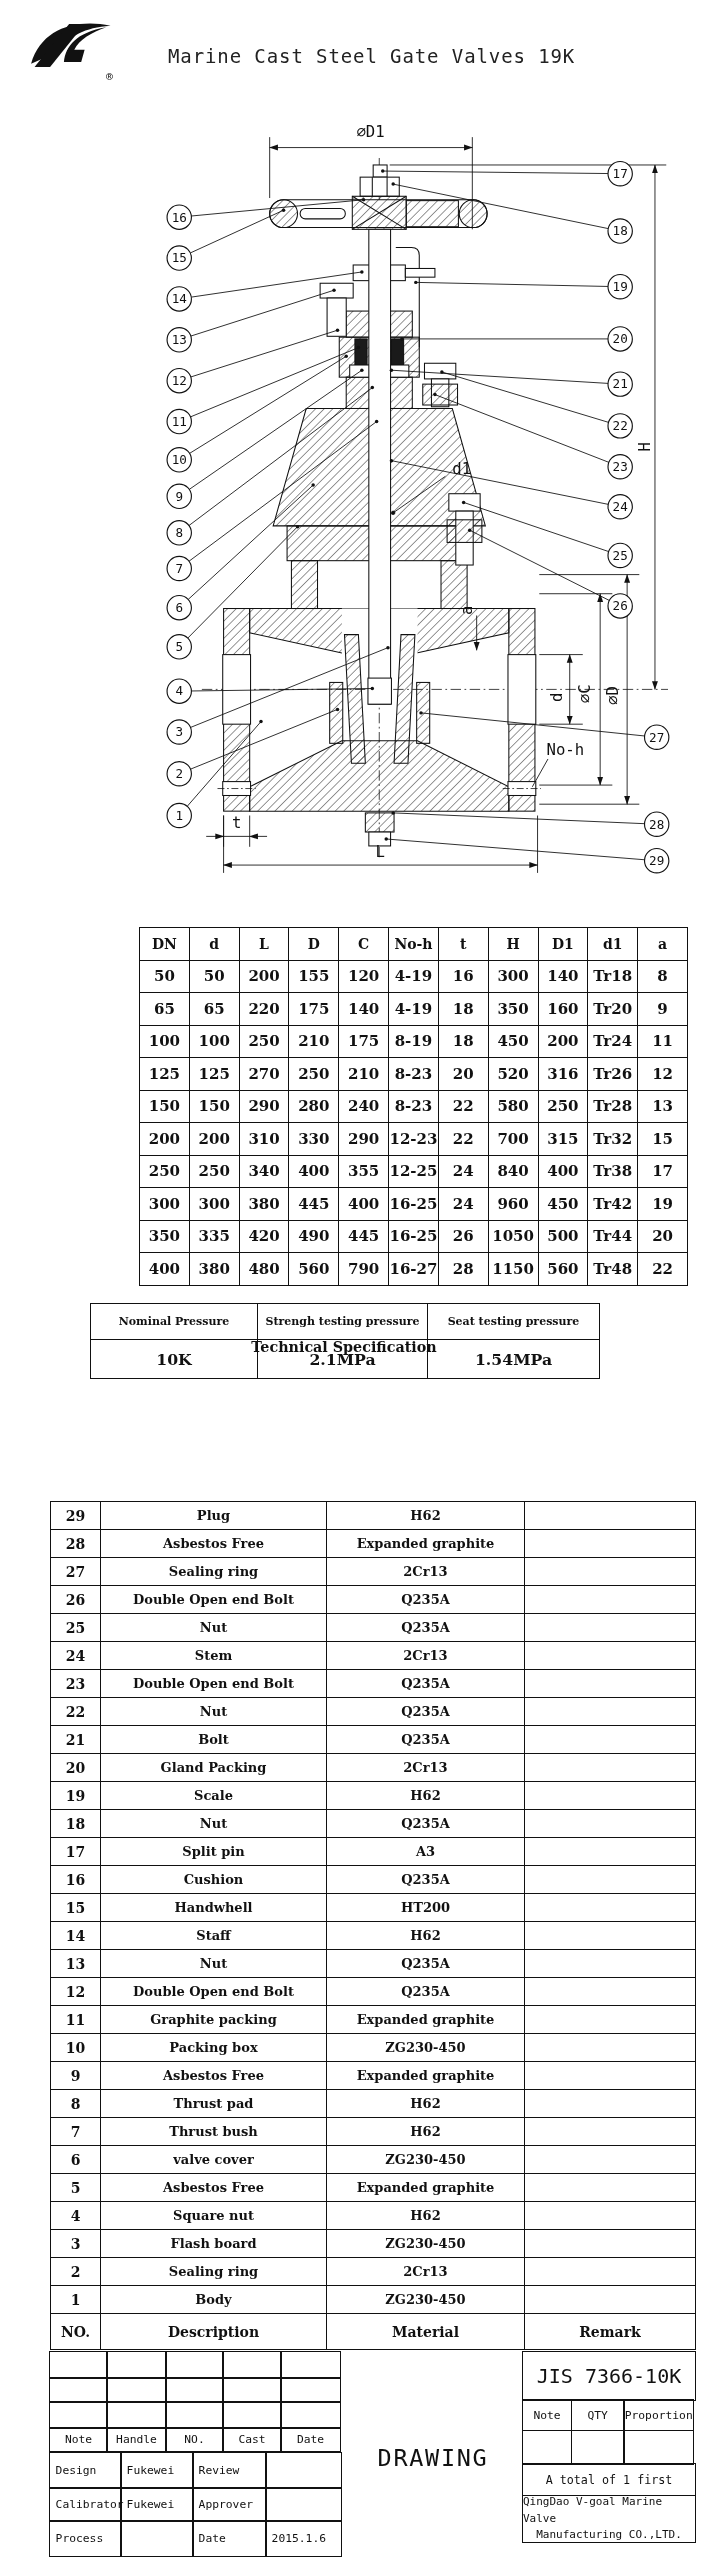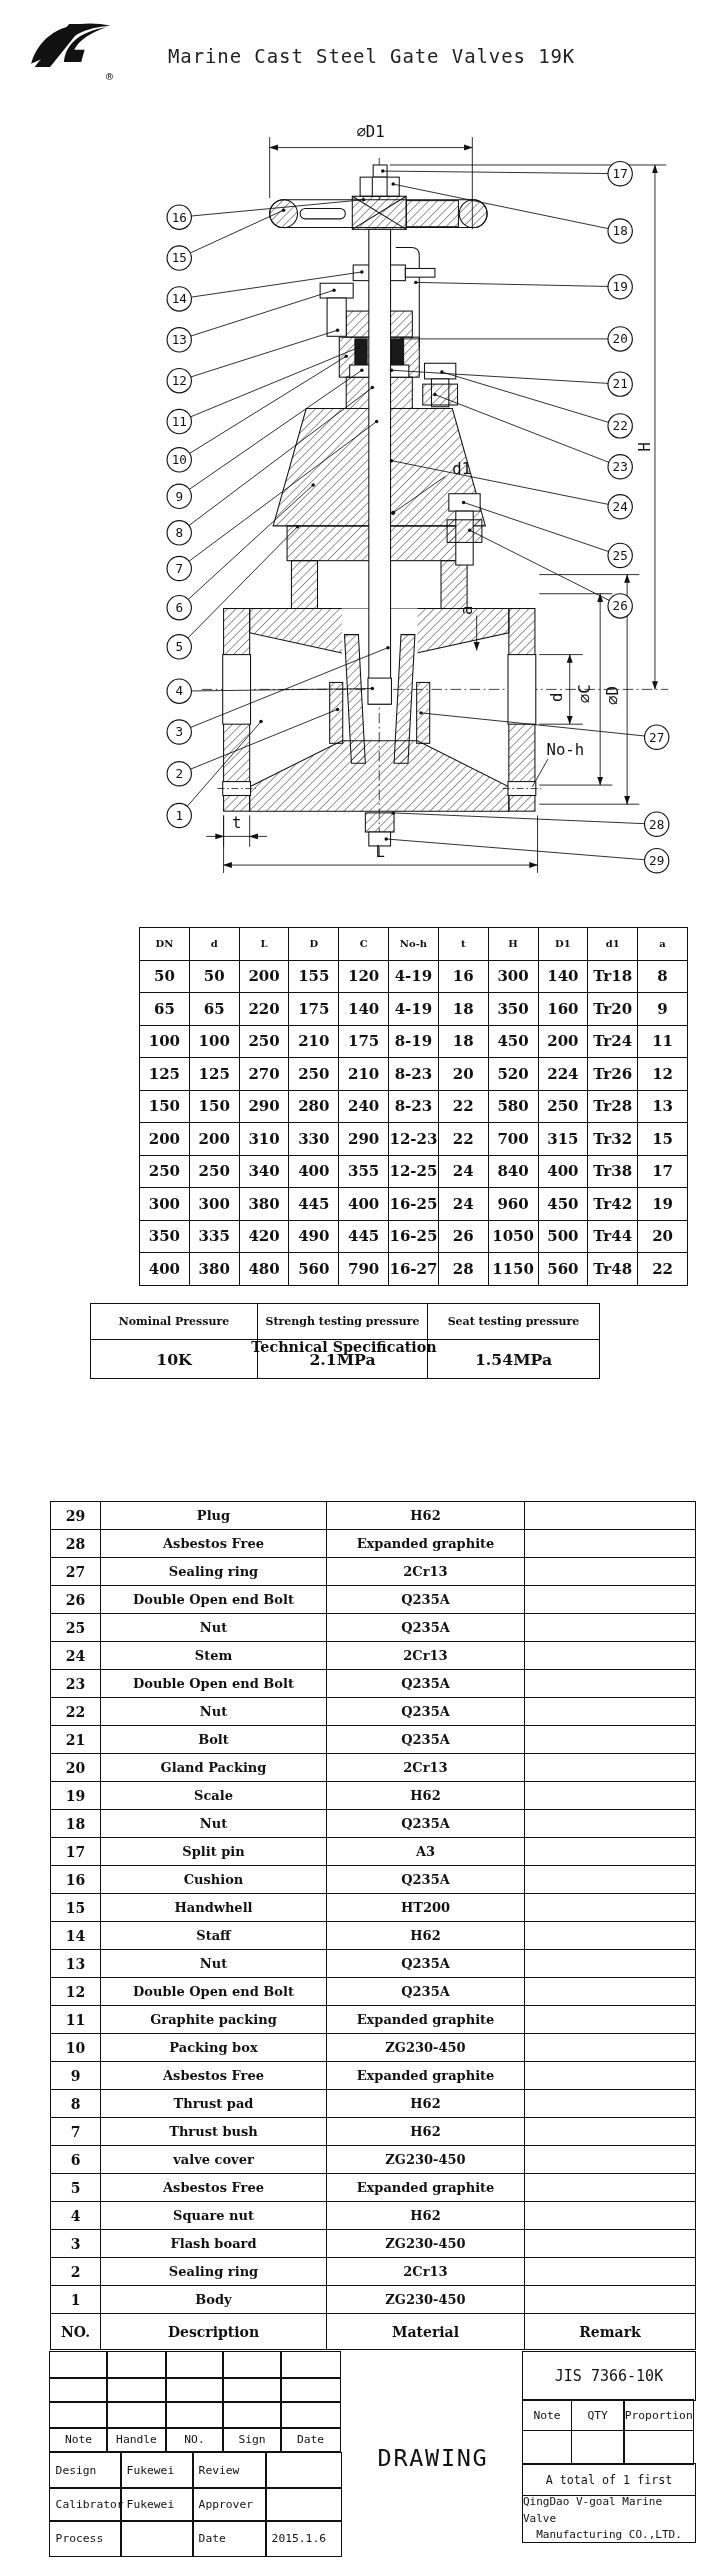--- a/index.html
+++ b/index.html
@@ -7,21 +7,21 @@
   .abs{position:absolute;}
   
   .page-title{left:168px;top:45px;font-size:19px;letter-spacing:0.9px;white-space:nowrap;color:#222;}
   .reg-mark{left:106px;top:70px;font-size:11.3px;}
   
   svg text{font-family:"DejaVu Sans Mono",monospace;fill:#111;}
   
   table{border-collapse:collapse;table-layout:fixed;}
   .dimtab{left:139px;top:927px;width:549px;font-family:"DejaVu Serif",serif;font-weight:bold;font-size:15px;}
   .dimtab td,.dimtab th{border:1.4px solid #111;text-align:center;height:31.5px;padding:0;font-weight:bold;}
-  .dimtab th{font-size:10px;}
+  .dimtab th{font-size:14px;}
   
   .spec-title{left:90px;top:1339px;width:508px;text-align:center;font-family:"DejaVu Serif",serif;font-weight:bold;font-size:14.3px;}
   .spectab{left:90px;top:1303px;width:509px;font-family:"DejaVu Serif",serif;font-weight:bold;}
   .spectab th{border:1.7px solid #111;height:35px;font-size:11px;padding:0;}
   .spectab td{border:1.7px solid #111;height:38px;font-size:15.7px;text-align:center;padding:0;}
   
   .partstab{left:50px;top:1501px;width:645px;font-family:"DejaVu Serif",serif;font-weight:bold;font-size:13px;}
   .partstab td{border:1.5px solid #111;text-align:center;height:27px;padding:0;}
   .partstab td.no{font-size:14px;}
   .partstab tr.hdr td{font-size:14px;height:35px;}
@@ -413,21 +413,21 @@
       </tr>
       <tr>
         <td style="width: 55px;">125</td>
         <td style="width: 38px;">125</td>
         <td style="width: 37px;">270</td>
         <td style="width: 55px;">250</td>
         <td style="width: 55px;">210</td>
         <td style="width: 56px;">8-23</td>
         <td style="width: 55px;">20</td>
         <td style="width: 53px;">520</td>
-        <td style="width: 56px;">224</td>
+        <td style="width: 56px;">316</td>
         <td style="width: 49px;">Tr26</td>
         <td style="width: 40px;">12</td>
       </tr>
       <tr>
         <td style="width: 55px;">150</td>
         <td style="width: 38px;">150</td>
         <td style="width: 37px;">290</td>
         <td style="width: 55px;">280</td>
         <td style="width: 55px;">240</td>
         <td style="width: 56px;">8-23</td>
@@ -731,42 +731,42 @@
     <div></div>
     <div></div>
     <div></div>
     <div></div>
     <div></div>
     <div></div>
     <div></div>
     <div>Note</div>
     <div>Handle</div>
     <div>NO.</div>
-    <div>Sign</div>
+    <div>Cast</div>
     <div>Date</div>
   </div>
 <div class="abs tb tb4" id="tb4">
     <div>Design</div>
     <div>Fukewei</div>
     <div>Review</div>
     <div></div>
     <div>Calibrator</div>
     <div>Fukewei</div>
     <div>Approver</div>
     <div></div>
     <div>Process</div>
     <div></div>
     <div>Date</div>
     <div>2015.1.6</div>
   </div>
 
 <div class="abs drawing-label">DRAWING</div>
 
 <div class="abs tbr">
-  <div class="cell" style="height:50px;font-size:15px;">JIS 7366-10K</div>
+  <div class="cell" style="height:50px;font-size:20px;">JIS 7366-10K</div>
   <div class="tbr-grid" id="tbr-head">
       <div class="cell" style="height: 32px; font-size: 11.3px; width: 50px;">Note</div>
       <div class="cell" style="height: 32px; font-size: 11.3px; width: 54px;">QTY</div>
       <div class="cell" style="height: 32px; font-size: 11.3px; width: 71px;">Proportion</div>
     </div>
   <div class="tbr-grid" id="tbr-empty">
       <div class="cell" style="height: 35px; width: 50px;"></div>
       <div class="cell" style="height: 35px; width: 54px;"></div>
       <div class="cell" style="height: 35px; width: 71px;"></div>
     </div>

